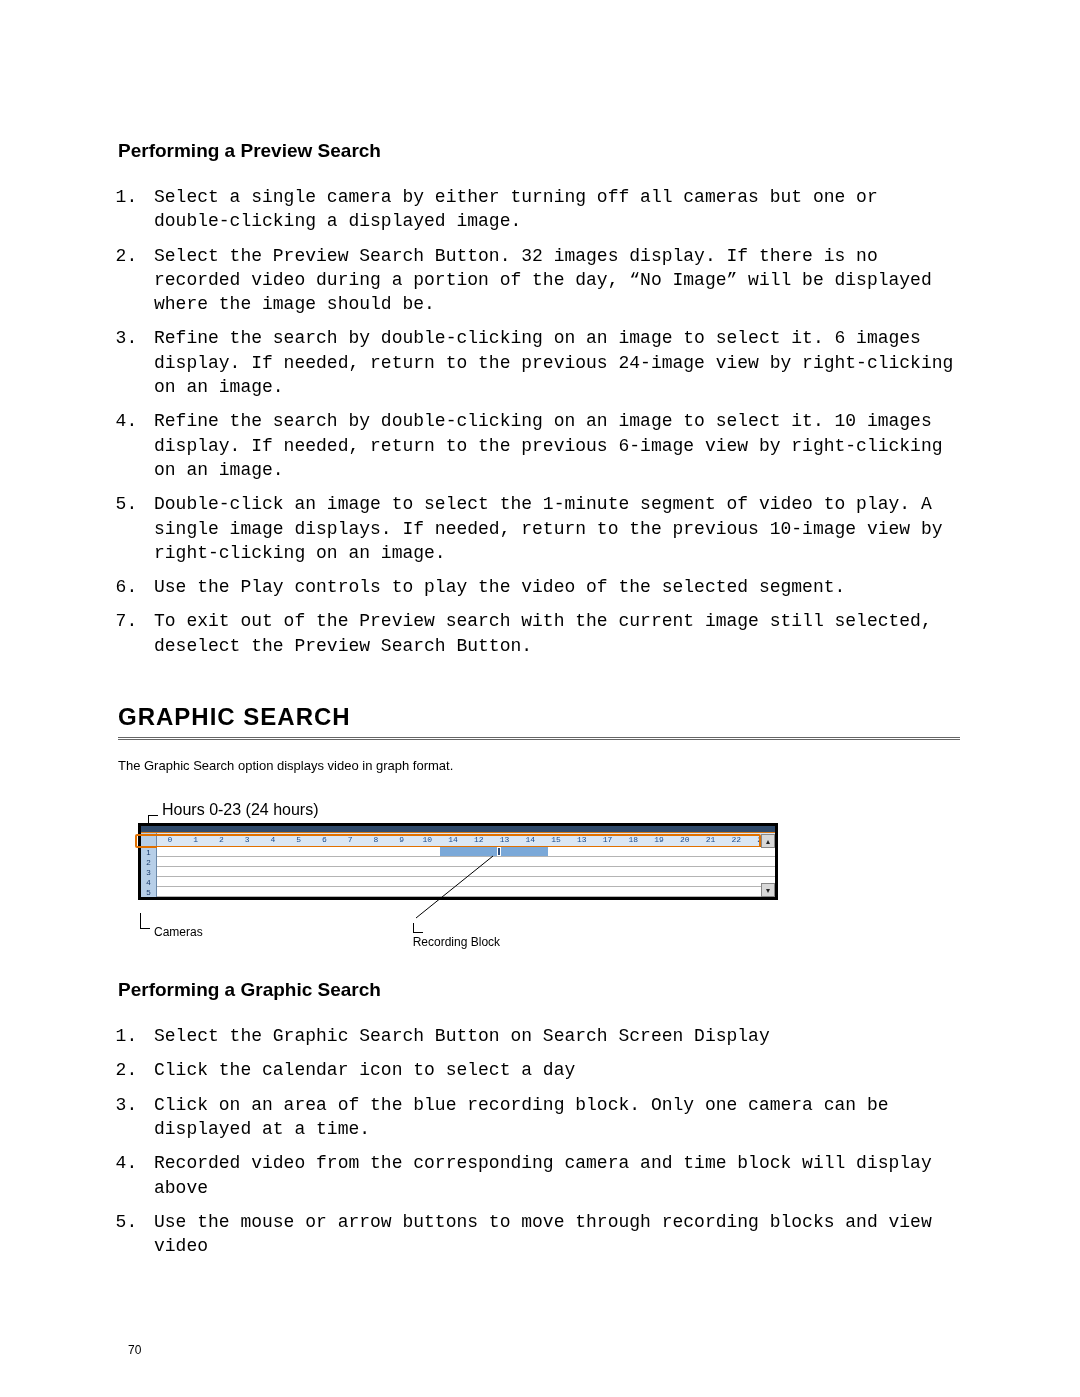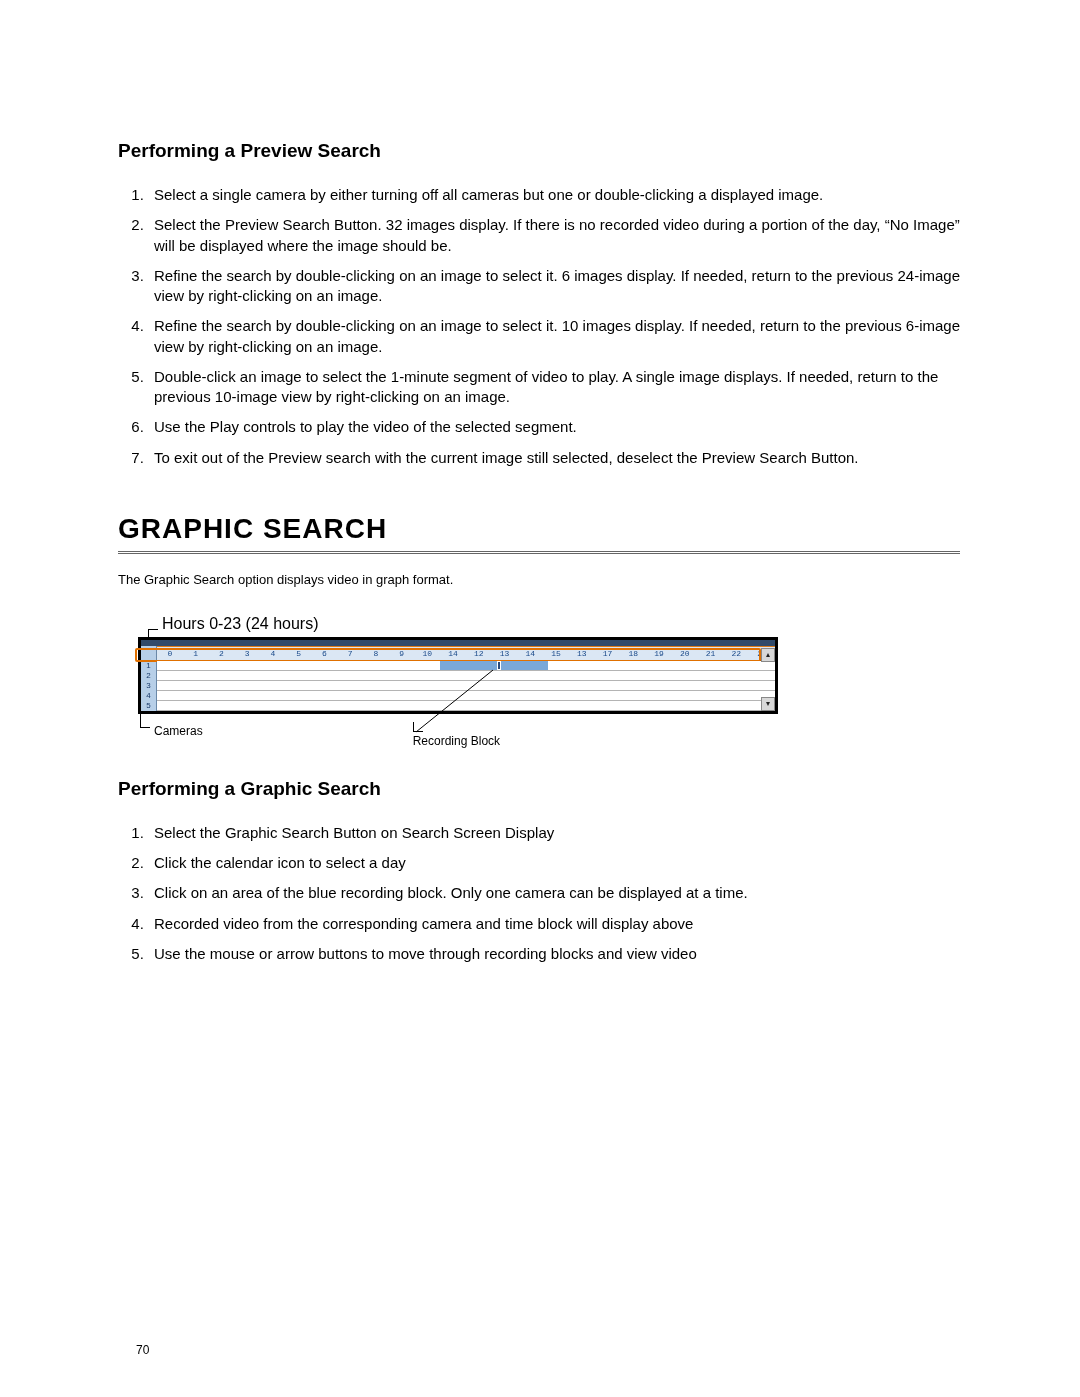--- a/index.html
+++ b/index.html
@@ -15,37 +15,38 @@
   }
   .page {
     padding: 140px 120px 0 118px;
   }
   .h2 {
     font-size: 19px;
     font-weight: bold;
     margin: 0 0 18px 0;
   }
   .h1 {
-    font-size: 28px;
+    font-size: 24px;
     font-weight: bold;
     margin: 40px 0 6px 0;
     letter-spacing: 1px;
   }
   .h1-rule-wrap {
     border-bottom: 3px double #666;
     margin-bottom: 18px;
   }
   ol.steps {
     margin: 0 0 0 30px;
     padding: 0;
   }
   ol.steps li {
-    font-size: 15px;
+    font-size: 18px;
     line-height: 1.35;
     padding: 5px 0 5px 6px;
+    font-family: Liberation Mono, monospace;
   }
   .intro {
     font-size: 13px;
     margin: 0 0 28px 0;
   }
   .diagram-wrap {
     margin: 0 0 30px 20px;
     width: 800px;
   }
   .label-top {
@@ -141,36 +142,36 @@
     right: 0;
     width: 14px;
     height: 14px;
     background: #d8d8d8;
     border: 1px solid #888;
     display:flex; align-items:center; justify-content:center;
     font-size:8px; color:#222;
   }
   .labels-bottom {
     display: flex;
-    margin-top: 10px;
+    margin-top: 25px;
     font-size: 12px;
   }
   .label-cam {
     display:flex; align-items:flex-start; margin-left: 2px;
   }
   .label-cam .conn2 {
     border-left:1px solid #000; border-bottom:1px solid #000;
     width:10px; height:16px; margin-right:4px; position:relative; top:-12px;
   }
   .label-rec {
     display:flex; align-items:flex-start; margin-left: 210px; flex-direction: column;
   }
   .pagenum {
     position: absolute;
-    left: 136px;
+    left: 128px;
     bottom: 40px;
     font-size: 12px;
   }
 </style>
 </head>
 <body>
 
 <div class="page">
 
   <div class="h2">Performing a Preview Search</div>

